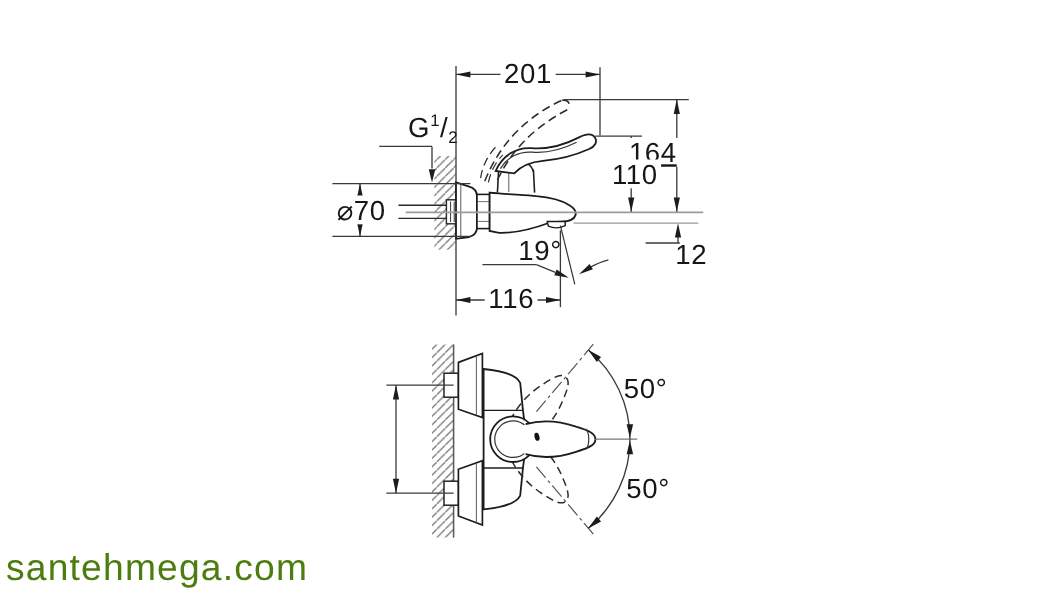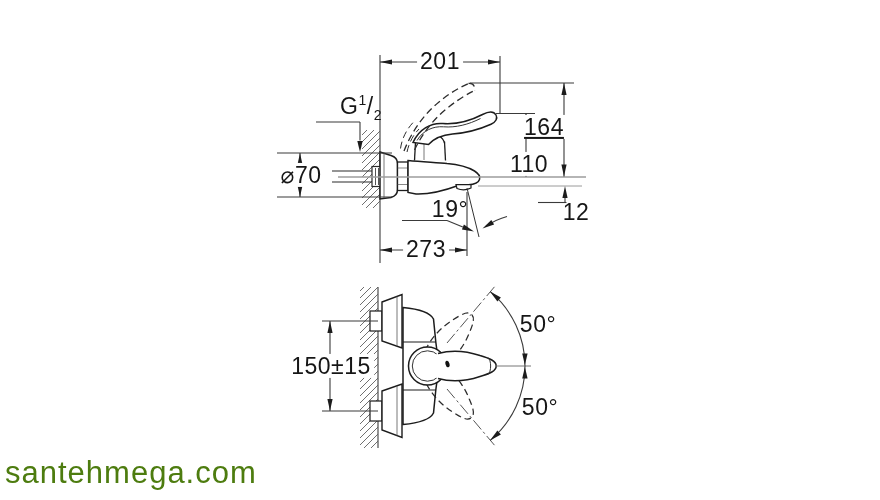--- a/index.html
+++ b/index.html
@@ -192,26 +192,25 @@
       </g>
       <g fill="#1c1c1c">
         <polygon points="330,321 327.4,333 332.6,333"></polygon>
         <polygon points="330,411 327.4,399 332.6,399"></polygon>
       </g>
     </g>
   </svg>
 
   <div class="dim-label" style="left:440px;top:61px;">201</div>
   <div class="dim-label" style="left:544px;top:127px;text-decoration:underline;">164</div>
-  <div class="dim-label" style="left:529px;top:145px;margin-top:19px;">110</div>
+  <div class="dim-label" style="left:529px;top:145px;">110</div>
   <div class="dim-label nobg" style="left:552px;top:212px;">12</div>
-  <div class="dim-label" style="left:426px;top:249px;">273</div>
+  <div class="dim-label" style="left:426px;top:249px;">116</div>
   <div class="dim-label nobg" style="left:426px;top:209px;">19°</div>
   <div class="dim-label" style="left:301px;top:175px;">⌀70</div>
 
   <div class="dim-label nobg thread-label" style="left:337px;top:106px;"><span>G</span><sup>1</sup><span>/</span><sub>2</sub></div>
 
-  <div class="dim-label" style="left:331px;top:366px;">150±15</div>
   <div class="dim-label nobg" style="left:514px;top:324px;">50°</div>
   <div class="dim-label nobg" style="left:516px;top:407px;">50°</div>
 
   <div class="watermark">santehmega.com</div>
 </div>
 
 </body></html>

